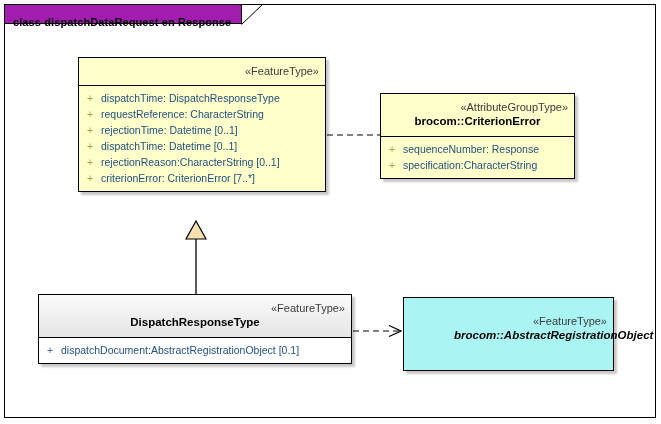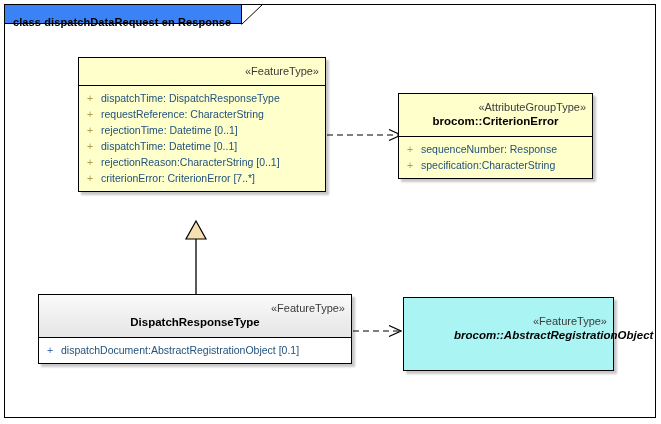--- a/index.html
+++ b/index.html
@@ -25,21 +25,21 @@
     border: 1px solid #000000;
     box-sizing: border-box;
     background: #ffffff;
   }
   #diagram-tab {
     position: absolute;
     left: 4px;
     top: 4px;
     height: 20px;
     box-sizing: border-box;
-    background: #3b82f6;
+    background: #a21caf;
     border: 1px solid #000000;
     border-bottom: 1px solid #000000;
     padding: 16px 10px 0 8px;
     display: flex;
     align-items: center;
     z-index: 5;
   }
   #diagram-tab-label {
     font-size: 11px;
     font-weight: bold;
@@ -114,21 +114,21 @@
   
   #class-dispatch-response {
     left: 78px;
     top: 57px;
     width: 248px;
     background: #ffffcc;
   }
   #class-dispatch-response .uml-attr .vis { color: #b29b46; }
 
   #class-criterion-error {
-    left: 398px;
+    left: 380px;
     top: 93px;
     width: 195px;
     background: #ffffcc;
   }
   #class-criterion-error .uml-attr .vis { color: #b29b46; }
 
   #class-dispatch-data-response {
     left: 38px;
     top: 294px;
     width: 314px;

